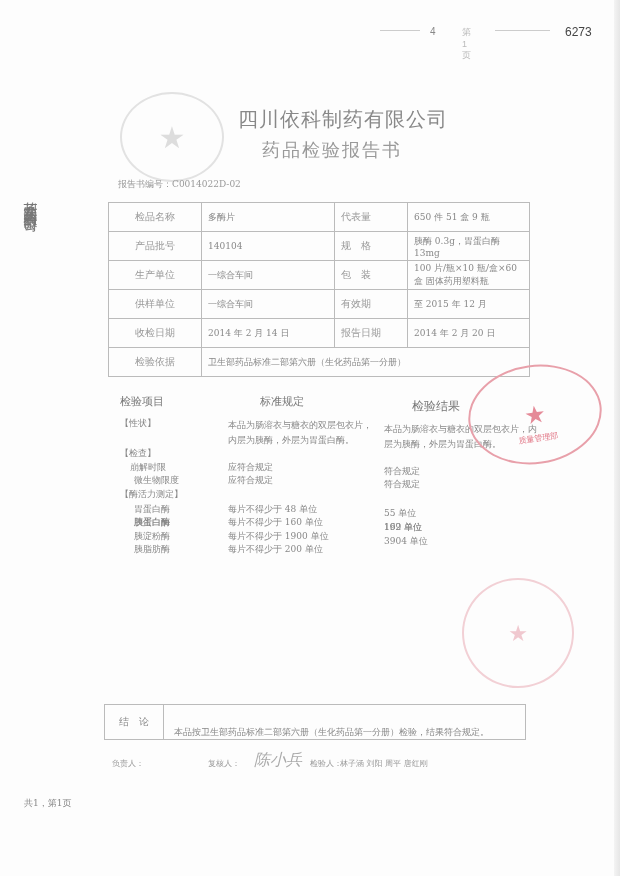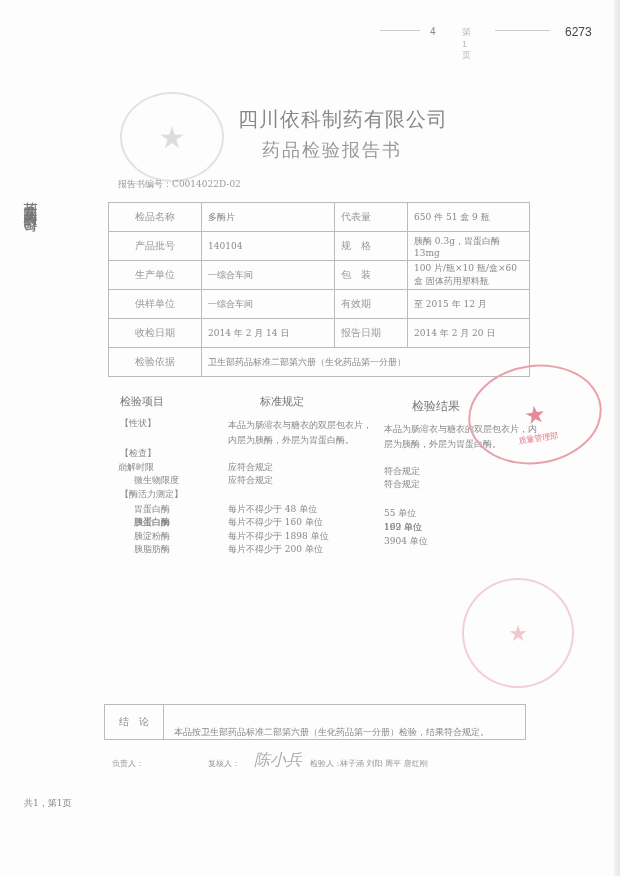--- a/index.html
+++ b/index.html
@@ -120,36 +120,36 @@
 
 <div class="abs sec-head col1" style="top:394px;">检验项目</div>
 <div class="abs sec-head" style="left:260px;top:394px;">标准规定</div>
 <div class="abs sec-head" style="left:412px;top:398px;font-size:12px;">检验结果</div>
 
 <div class="abs row-txt col1" style="top:416px;">【性状】</div>
 <div class="abs row-txt col2" style="top:418px;width:150px;">本品为肠溶衣与糖衣的双层包衣片，内层为胰酶，外层为胃蛋白酶。</div>
 <div class="abs row-txt col3" style="top:422px;width:155px;">本品为肠溶衣与糖衣的双层包衣片，内层为胰酶，外层为胃蛋白酶。</div>
 
 <div class="abs row-txt col1" style="top:446px;">【检查】</div>
-<div class="abs row-txt" style="left:118px;top:460px;">崩解时限</div>
+<div class="abs row-txt" style="left:130px;top:460px;">崩解时限</div>
 <div class="abs row-txt col2" style="top:460px;">应符合规定</div>
 <div class="abs row-txt col3" style="top:464px;">符合规定</div>
 <div class="abs row-txt" style="left:134px;top:473px;">微生物限度</div>
 <div class="abs row-txt col2" style="top:473px;">应符合规定</div>
 <div class="abs row-txt col3" style="top:477px;">符合规定</div>
 
 <div class="abs row-txt col1" style="top:487px;">【酶活力测定】</div>
 <div class="abs row-txt" style="left:134px;top:502px;">胃蛋白酶</div>
 <div class="abs row-txt col2" style="top:502px;">每片不得少于 48 单位</div>
 <div class="abs row-txt col3" style="top:506px;">55 单位</div>
 <div class="abs row-txt" style="left:134px;top:515px;font-weight:bold;">胰蛋白酶</div>
 <div class="abs row-txt col2" style="top:515px;">每片不得少于 160 单位</div>
 <div class="abs row-txt col3" style="top:520px;">169 单位</div>
 <div class="abs row-txt" style="left:134px;top:529px;">胰淀粉酶</div>
-<div class="abs row-txt col2" style="top:529px;">每片不得少于 1898 单位</div>
+<div class="abs row-txt col2" style="top:529px;">每片不得少于 1900 单位</div>
 <div class="abs row-txt col3" style="top:534px;">3904 单位</div>
 <div class="abs row-txt" style="left:134px;top:542px;">胰脂肪酶</div>
 <div class="abs row-txt col2" style="top:542px;">每片不得少于 200 单位</div>
 <div class="abs row-txt col3" style="top:520px;">192 单位</div>
 
 <div class="abs stamp stamp-red">
   <span>★</span>
   <span class="sub">质量管理部</span>
 </div>
 <div class="abs stamp stamp-faint">

